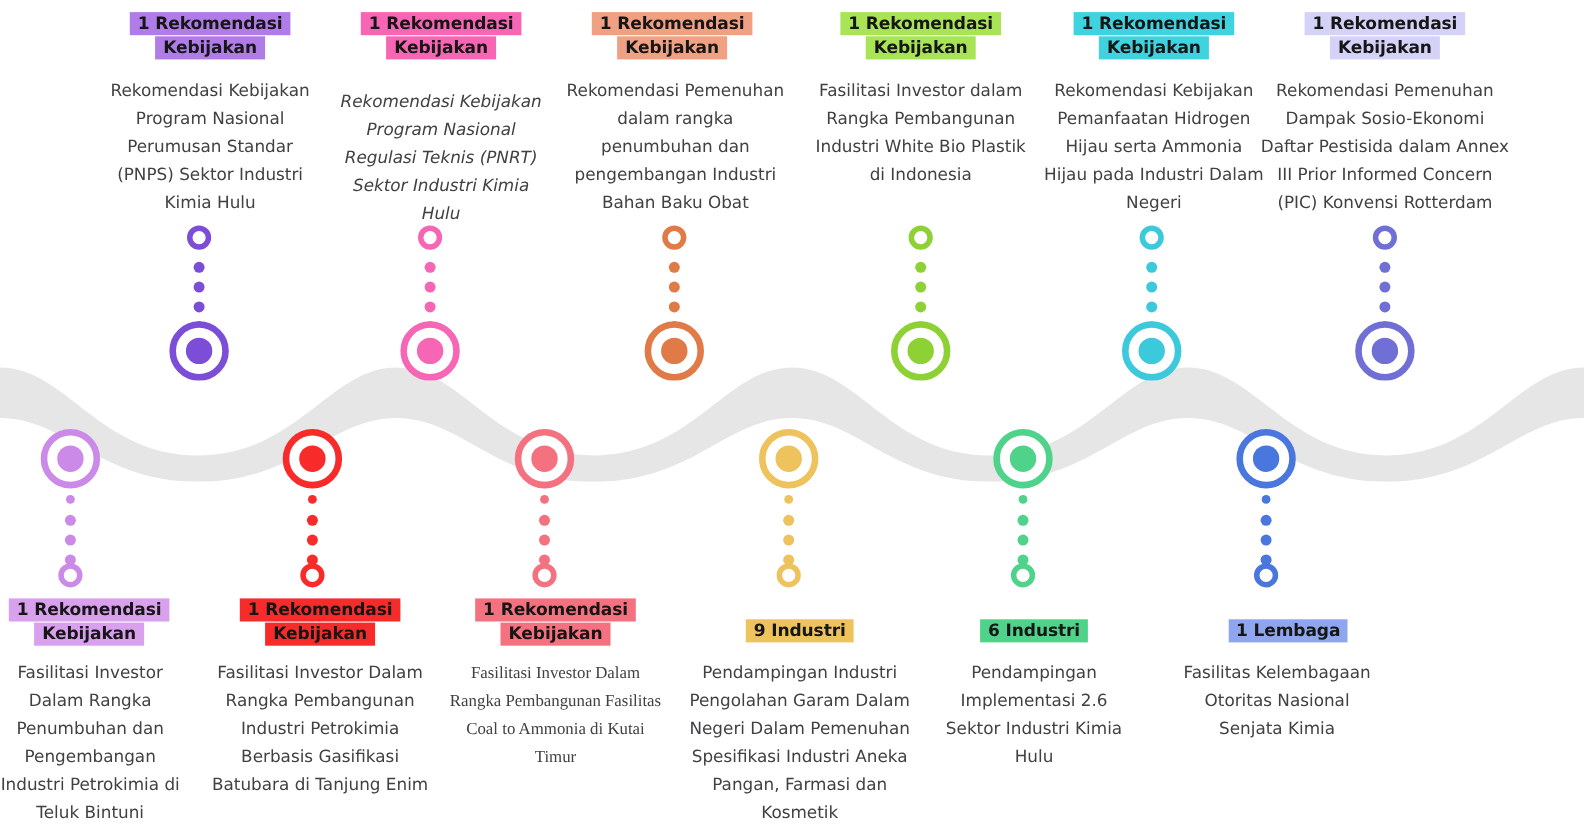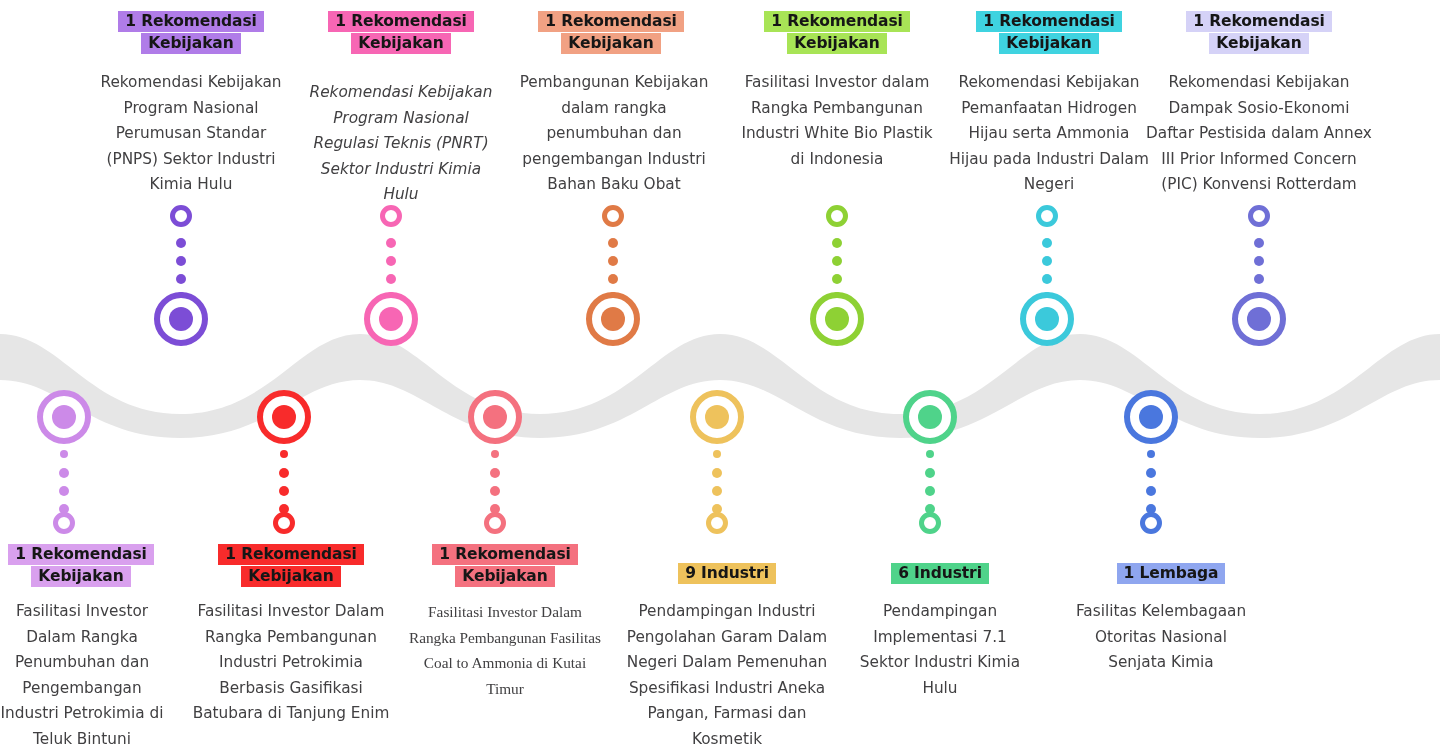--- a/index.html
+++ b/index.html
@@ -133,21 +133,21 @@
         <div class="core" style="background:#f766b4;"></div>
       </div>
     </div>
   </div>
 
   <div class="item">
     <div class="badge" style="left:528px;top:10px;width:166px;">
       <span style="background: rgb(241, 161, 131);">1 Rekomendasi</span><br>
       <span style="background: rgb(241, 161, 131);">Kebijakan</span>
     </div>
-    <div class="desc" style="left:511px;top:70px;width:206px;">Pembangunan Kebijakan dalam rangka penumbuhan dan pengembangan Industri Bahan Baku Obat</div>
+    <div class="desc" style="left:511px;top:70px;width:206px;">Rekomendasi Pemenuhan dalam rangka penumbuhan dan pengembangan Industri Bahan Baku Obat</div>
     <div class="marker">
       <div class="ring-sm" style="left:602px;top:205px;border:5px solid #e07a46;"></div>
       <div class="dot" style="left:608px;top:238px;width:10px;height:10px;background:#e07a46;"></div>
       <div class="dot" style="left:608px;top:256px;width:10px;height:10px;background:#e07a46;"></div>
       <div class="dot" style="left:608px;top:274px;width:10px;height:10px;background:#e07a46;"></div>
       <div class="dot" style="left:609px;top:292px;width:8px;height:8px;background:#e07a46;"></div>
       <div class="ring-lg" style="left:586px;top:292px;border:6px solid #e07a46;">
         <div class="core" style="background:#e07a46;"></div>
       </div>
     </div>
@@ -187,21 +187,21 @@
         <div class="core" style="background:#3bc9db;"></div>
       </div>
     </div>
   </div>
 
   <div class="item">
     <div class="badge" style="left:1176px;top:10px;width:166px;">
       <span style="background: rgb(213, 210, 247);">1 Rekomendasi</span><br>
       <span style="background: rgb(213, 210, 247);">Kebijakan</span>
     </div>
-    <div class="desc" style="left:1145px;top:70px;width:228px;">Rekomendasi Kebijakan Dampak Sosio-Ekonomi Daftar Pestisida dalam Annex III Prior Informed Concern (PIC) Konvensi Rotterdam</div>
+    <div class="desc" style="left:1145px;top:70px;width:228px;">Rekomendasi Pemenuhan Dampak Sosio-Ekonomi Daftar Pestisida dalam Annex III Prior Informed Concern (PIC) Konvensi Rotterdam</div>
     <div class="marker">
       <div class="ring-sm" style="left:1248px;top:205px;border:5px solid #6f6fd6;"></div>
       <div class="dot" style="left:1254px;top:238px;width:10px;height:10px;background:#6f6fd6;"></div>
       <div class="dot" style="left:1254px;top:256px;width:10px;height:10px;background:#6f6fd6;"></div>
       <div class="dot" style="left:1254px;top:274px;width:10px;height:10px;background:#6f6fd6;"></div>
       <div class="dot" style="left:1255px;top:292px;width:8px;height:8px;background:#6f6fd6;"></div>
       <div class="ring-lg" style="left:1232px;top:292px;border:6px solid #6f6fd6;">
         <div class="core" style="background:#6f6fd6;"></div>
       </div>
     </div>
@@ -285,21 +285,21 @@
       </div>
       <div class="dot" style="left:926px;top:450px;width:8px;height:8px;background:#4fd38a;"></div>
       <div class="dot" style="left:925px;top:468px;width:10px;height:10px;background:#4fd38a;"></div>
       <div class="dot" style="left:925px;top:486px;width:10px;height:10px;background:#4fd38a;"></div>
       <div class="dot" style="left:925px;top:504px;width:10px;height:10px;background:#4fd38a;"></div>
       <div class="ring-sm" style="left:919px;top:512px;border:5px solid #4fd38a;"></div>
     </div>
     <div class="badge" style="left:857px;top:562px;width:166px;">
       <span style="background: rgb(79, 211, 138);">6 Industri</span>
     </div>
-    <div class="desc" style="left:848px;top:599px;width:184px;">Pendampingan Implementasi 7.1 Sektor Industri Kimia Hulu</div>
+    <div class="desc" style="left:848px;top:599px;width:184px;">Pendampingan Implementasi 2.6 Sektor Industri Kimia Hulu</div>
   </div>
 
   <div class="item">
     <div class="marker">
       <div class="ring-lg" style="left:1124px;top:390px;border:6px solid #4a77de;">
         <div class="core" style="background:#4a77de;"></div>
       </div>
       <div class="dot" style="left:1147px;top:450px;width:8px;height:8px;background:#4a77de;"></div>
       <div class="dot" style="left:1146px;top:468px;width:10px;height:10px;background:#4a77de;"></div>
       <div class="dot" style="left:1146px;top:486px;width:10px;height:10px;background:#4a77de;"></div>

